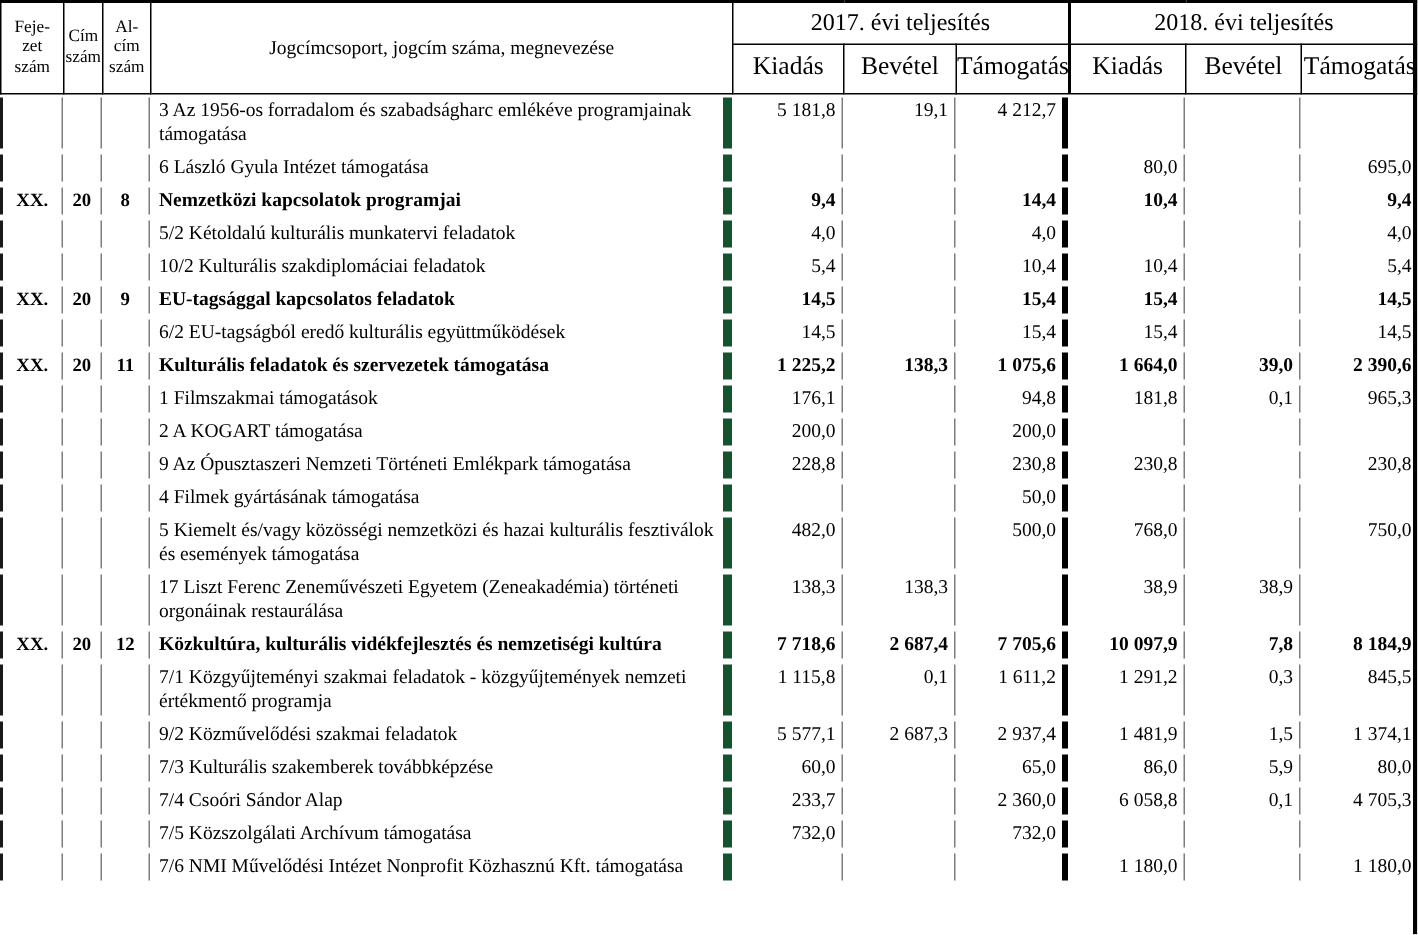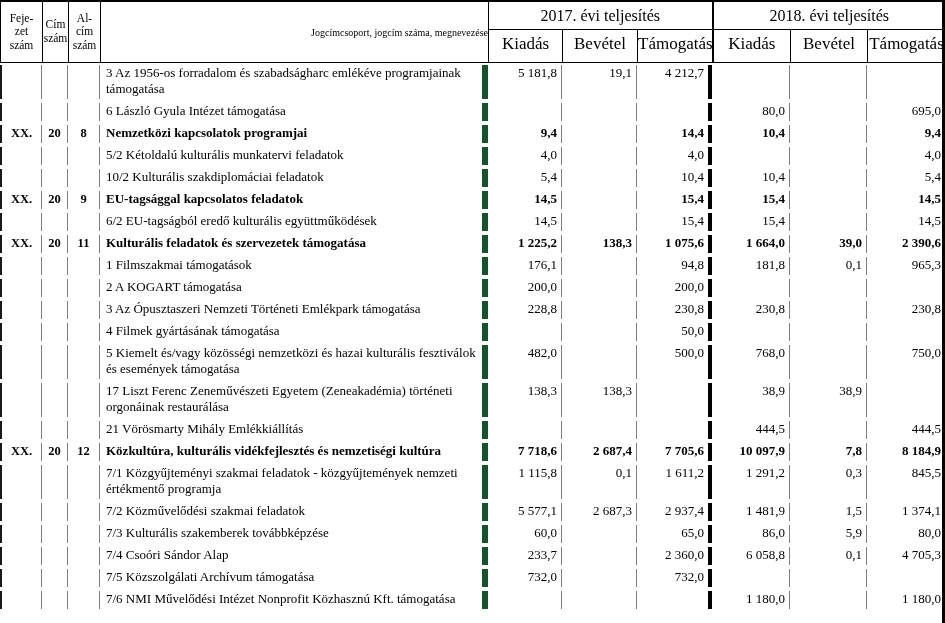--- a/index.html
+++ b/index.html
@@ -13,21 +13,21 @@
   .hdr{border-top:2px solid #000;}
   .hdr th{
     border:1px solid #000;
     font-weight:normal;
     text-align:center;
     vertical-align:middle;
     padding:0;
     background:#fff;
   }
   .hdr th.small{font-size:11.5px;line-height:1.18;white-space:pre-line;}
-  .hdr th.name-h{font-size:10px;text-align:right;}
+  .hdr th.name-h{font-size:13px;}
   .hdr th.year{font-size:16px;height:27px;}
   .hdr th.y2018{border-left:2px solid #000;}
   .hdr th.sub{font-size:17px;height:28px;vertical-align:top;padding-top:4px;}
   .hdr th.sub2018-first{border-left:2px solid #000;}
   
   .bodytbl{border-collapse:separate;border-spacing:0 4px;margin-top:-2px;}
   .bodytbl td{
     vertical-align:top;
     padding:0 0 2px 0;
     font-size:13px;
@@ -218,21 +218,21 @@
           <td class="c-num"></td>
           <td class="c-num c-div">200,0</td>
           <td class="c-num"></td>
           <td class="c-num"></td>
           <td class="c-num c-last"></td>
         </tr>
         <tr>
           <td class="c-center"></td>
           <td class="c-center"></td>
           <td class="c-center"></td>
-          <td class="c-name">3 Az Ópusztaszeri Nemzeti Történeti Emlékpark támogatása</td>
+          <td class="c-name">9 Az Ópusztaszeri Nemzeti Történeti Emlékpark támogatása</td>
           <td class="c-num">228,8</td>
           <td class="c-num"></td>
           <td class="c-num c-div">230,8</td>
           <td class="c-num">230,8</td>
           <td class="c-num"></td>
           <td class="c-num c-last">230,8</td>
         </tr>
         <tr>
           <td class="c-center"></td>
           <td class="c-center"></td>
@@ -261,32 +261,20 @@
           <td class="c-center"></td>
           <td class="c-center"></td>
           <td class="c-center"></td>
           <td class="c-name">17 Liszt Ferenc Zeneművészeti Egyetem (Zeneakadémia) történeti orgonáinak restaurálása</td>
           <td class="c-num">138,3</td>
           <td class="c-num">138,3</td>
           <td class="c-num c-div"></td>
           <td class="c-num">38,9</td>
           <td class="c-num">38,9</td>
           <td class="c-num c-last"></td>
-        </tr>
-        <tr>
-          <td class="c-center"></td>
-          <td class="c-center"></td>
-          <td class="c-center"></td>
-          <td class="c-name">21 Vörösmarty Mihály Emlékkiállítás</td>
-          <td class="c-num"></td>
-          <td class="c-num"></td>
-          <td class="c-num c-div"></td>
-          <td class="c-num">444,5</td>
-          <td class="c-num"></td>
-          <td class="c-num c-last">444,5</td>
         </tr>
         <tr class="bold">
           <td class="c-center">XX.</td>
           <td class="c-center">20</td>
           <td class="c-center">12</td>
           <td class="c-name">Közkultúra, kulturális vidékfejlesztés és nemzetiségi kultúra</td>
           <td class="c-num">7&nbsp;718,6</td>
           <td class="c-num">2&nbsp;687,4</td>
           <td class="c-num c-div">7&nbsp;705,6</td>
           <td class="c-num">10&nbsp;097,9</td>
@@ -302,21 +290,21 @@
           <td class="c-num">0,1</td>
           <td class="c-num c-div">1&nbsp;611,2</td>
           <td class="c-num">1&nbsp;291,2</td>
           <td class="c-num">0,3</td>
           <td class="c-num c-last">845,5</td>
         </tr>
         <tr>
           <td class="c-center"></td>
           <td class="c-center"></td>
           <td class="c-center"></td>
-          <td class="c-name">7/2 Közművelődési szakmai feladatok</td>
+          <td class="c-name">9/2 Közművelődési szakmai feladatok</td>
           <td class="c-num">5&nbsp;577,1</td>
           <td class="c-num">2&nbsp;687,3</td>
           <td class="c-num c-div">2&nbsp;937,4</td>
           <td class="c-num">1&nbsp;481,9</td>
           <td class="c-num">1,5</td>
           <td class="c-num c-last">1&nbsp;374,1</td>
         </tr>
         <tr>
           <td class="c-center"></td>
           <td class="c-center"></td>

